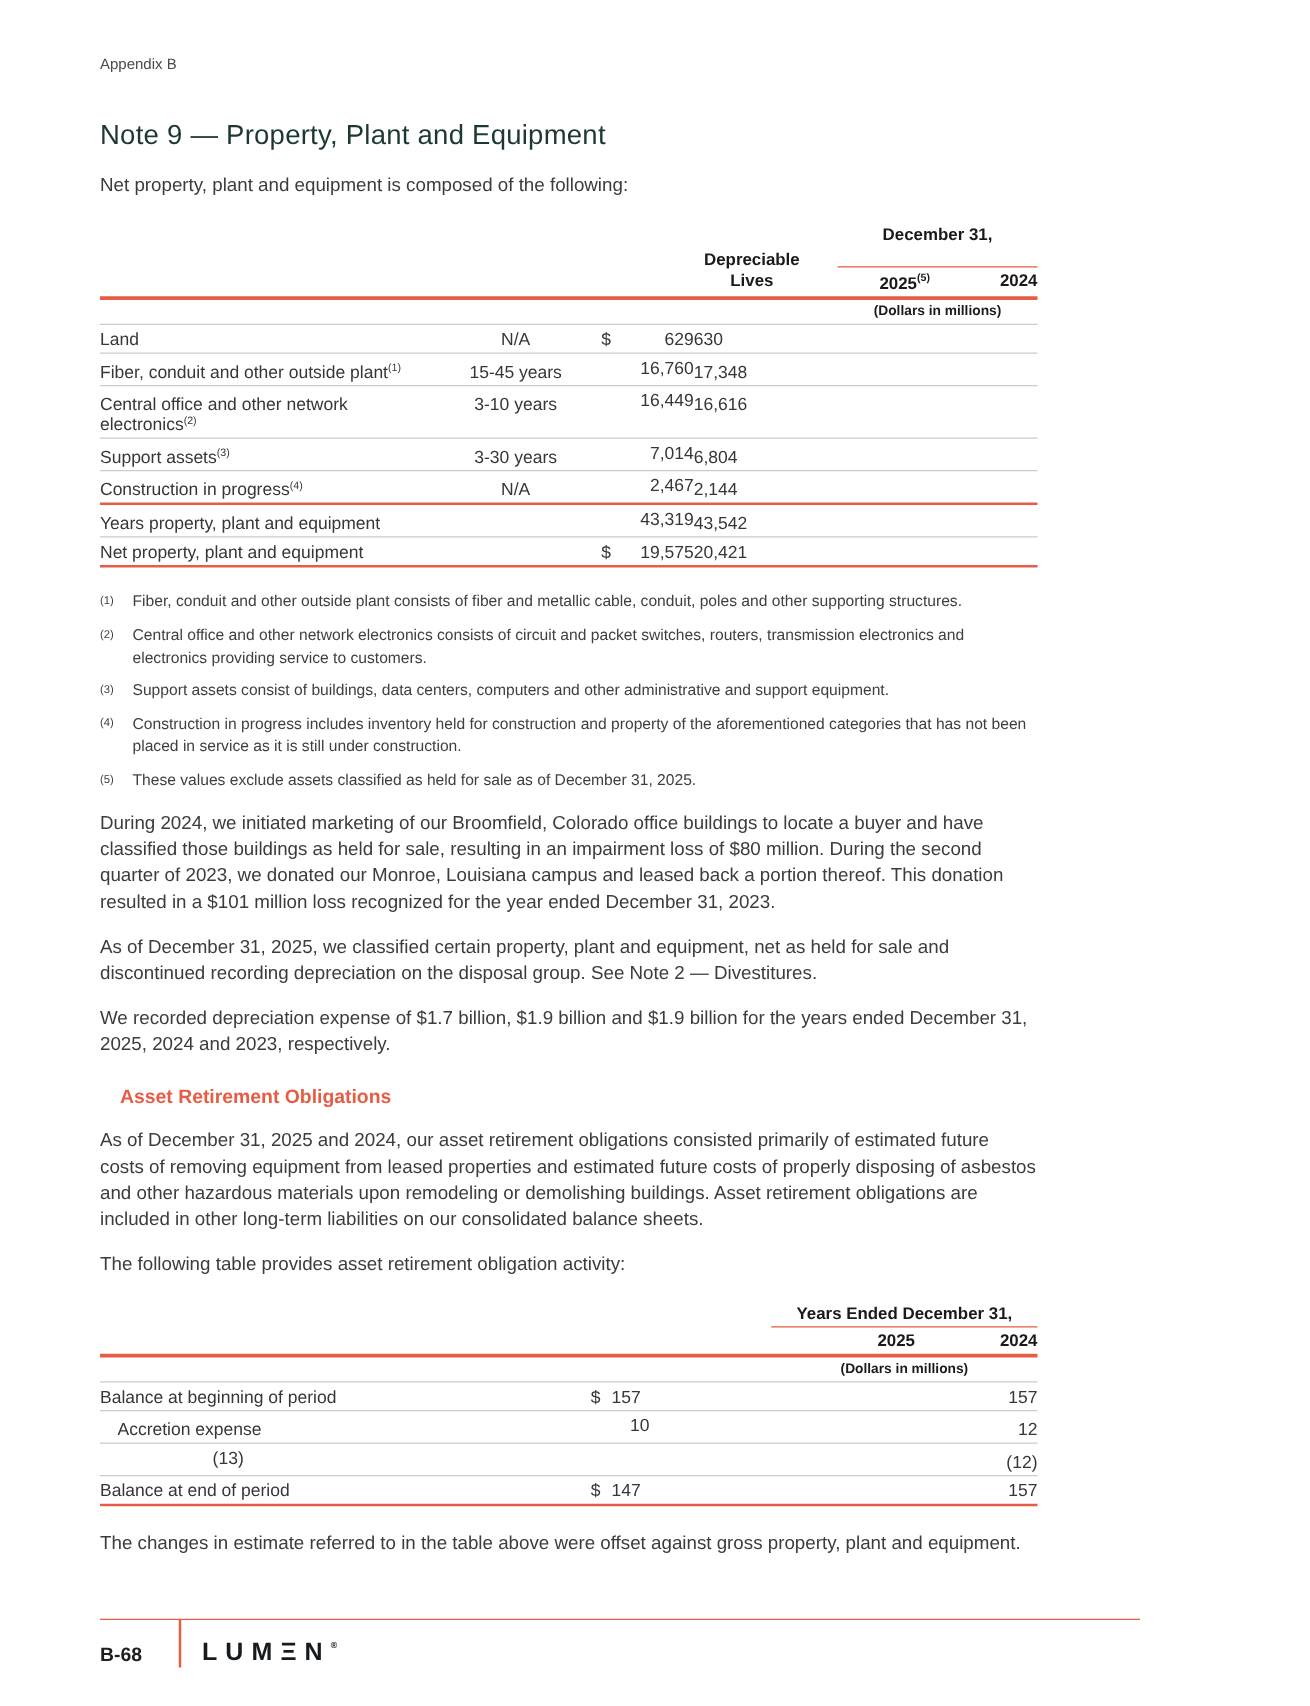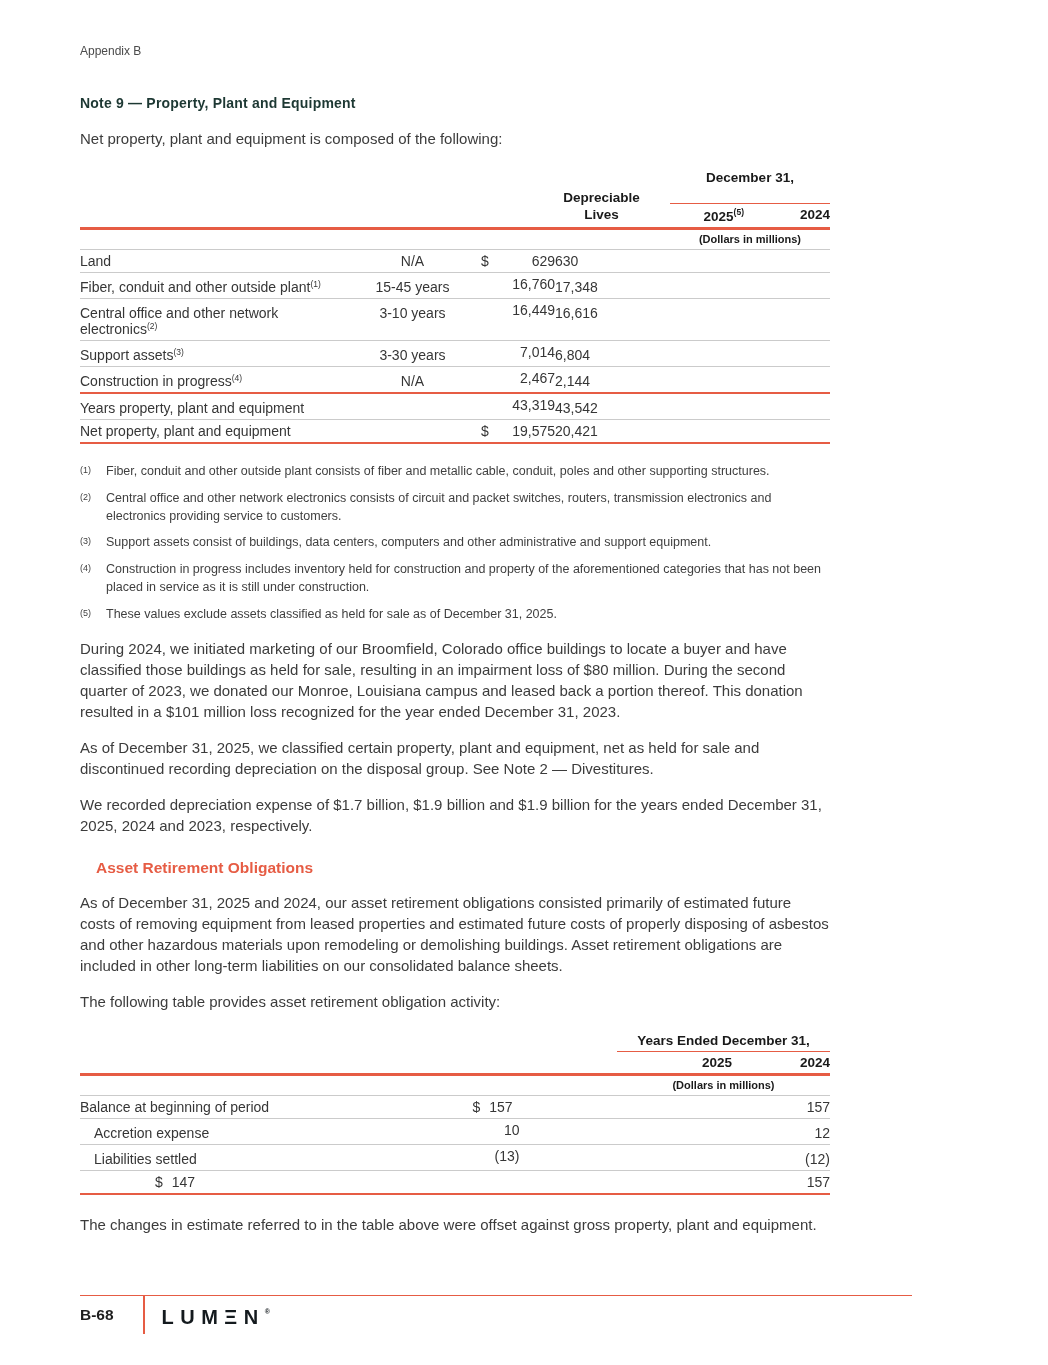--- a/index.html
+++ b/index.html
@@ -11,21 +11,21 @@
     --grayline:#CBCBCB;
   }
   *{box-sizing:border-box;}
   body{margin:0;background:#fff;}
   .page{
     position:relative;width:912px;height:1365px;background:#ffffff;
     font-family:"Liberation Sans",sans-serif;color:var(--body);overflow:hidden;
   }
   .content{padding:0 82px 0 80px;}
   .appendix{padding-top:44px;font-size:12px;color:#4B4B4B;}
-  .note-title{margin:37px 0 0;font-size:14px;font-weight:700;color:var(--dark);letter-spacing:.2px;}
+  .note-title{margin:37px 0 0;font-size:22px;font-weight:400;color:var(--dark);letter-spacing:.2px;}
   .intro{margin-top:19px;font-size:15px;}
 
   
   .t1{margin-top:23px;font-size:14px;color:var(--tbl);}
   .t1-head{display:flex;align-items:flex-end;border-bottom:3px solid var(--accent);padding-bottom:3px;}
   .t1h-label{flex:1;}
   .t1h-lives{width:115px;text-align:center;font-weight:700;font-size:13.5px;color:var(--hdr);line-height:1.3;}
   .t1h-years{width:160px;margin-left:11px;font-weight:700;font-size:13.5px;color:var(--hdr);}
   .t1h-group{text-align:center;border-bottom:1.5px solid var(--accent);padding-bottom:18px;margin-bottom:3px;}
   .t1h-yrow{display:flex;}
@@ -68,21 +68,21 @@
   .t2h-y1{width:115px;text-align:right;}
   .t2h-y2{flex:1;text-align:right;}
   .c2-y1{width:115px;display:flex;}
   .c2-y1 .cur{margin-left:75px;}
   .c2-y1 .val{margin-left:auto;}
   .c2-y2{flex:1;text-align:right;width:98px;}
 
   
   .footer{position:absolute;left:80px;width:886px;top:1295px;}
   .f-line{border-top:1.5px solid var(--accent);}
-  .f-inner{display:flex;align-items:flex-start;}
+  .f-inner{display:flex;align-items:flex-end;}
   .page-num{font-weight:700;font-size:15.5px;color:#1E1E1E;padding:10px 0 0;width:63px;}
   .vline{width:1.5px;height:38px;background:var(--accent);flex:none;}
   .logo{margin-left:17px;padding-top:10px;font-size:20px;letter-spacing:6.5px;color:#141A1E;font-weight:600;}
   .logo sup{font-size:7px;vertical-align:10px;letter-spacing:0;}
 </style>
 </head>
 <body>
 
 <div class="page">
   <div class="content">
@@ -235,28 +235,28 @@
       </div>
       <div class="trow indent">
         <div class="c-label"><span>Accretion expense</span></div>
         <div class="c2-y1">
             <span class="cur"></span>
             <span class="val">10</span>
           </div>
         <div class="c2-y2">12</div>
       </div>
       <div class="trow indent">
-        <div class="c-label"><span>Liabilities settled</span></div>
         <div class="c2-y1">
             <span class="cur"></span>
             <span class="val">(13)</span>
           </div>
         <div class="c2-y2">(12)</div>
       </div>
       <div class="trow accent-b">
+        <div class="c-label"><span>Balance at end of period</span></div>
         <div class="c2-y1">
             <span class="cur">$</span>
             <span class="val">147</span>
           </div>
         <div class="c2-y2">157</div>
       </div>
     </div>
 
     <p class="para" style="margin-top:19px;">The changes in estimate referred to in the table above were offset against gross property, plant and equipment.</p>
 

